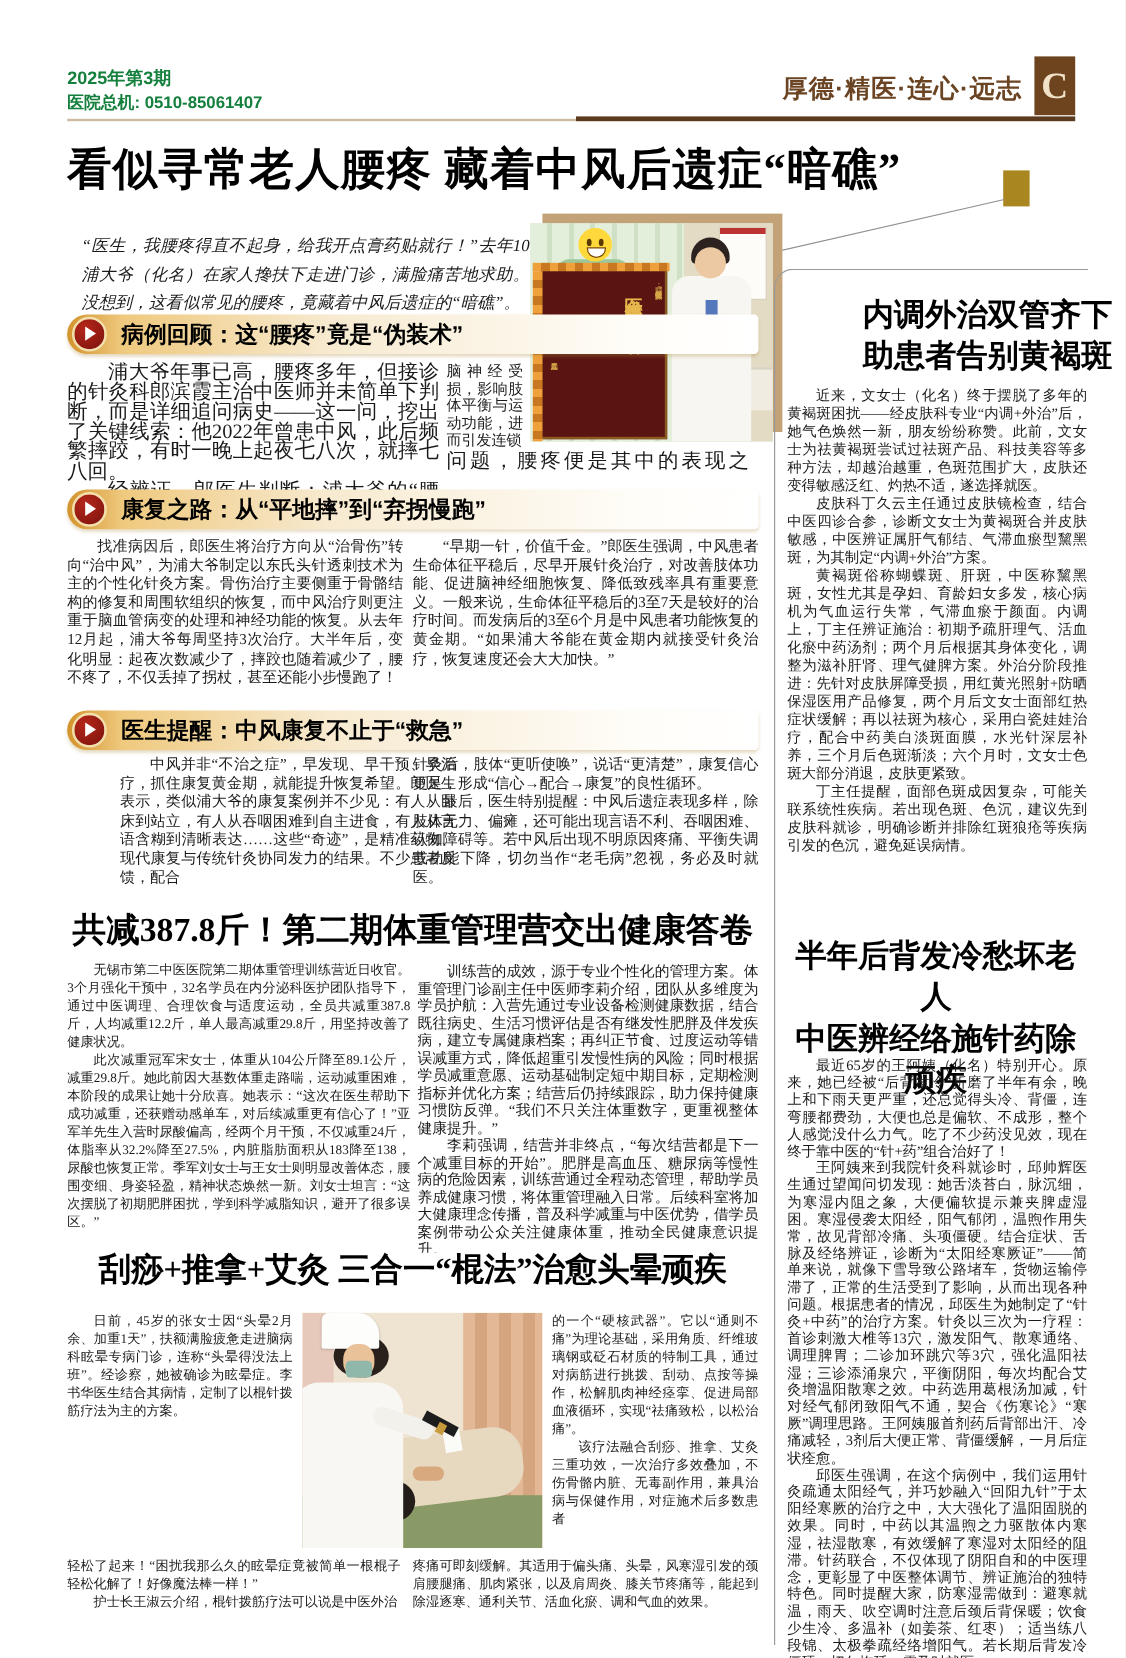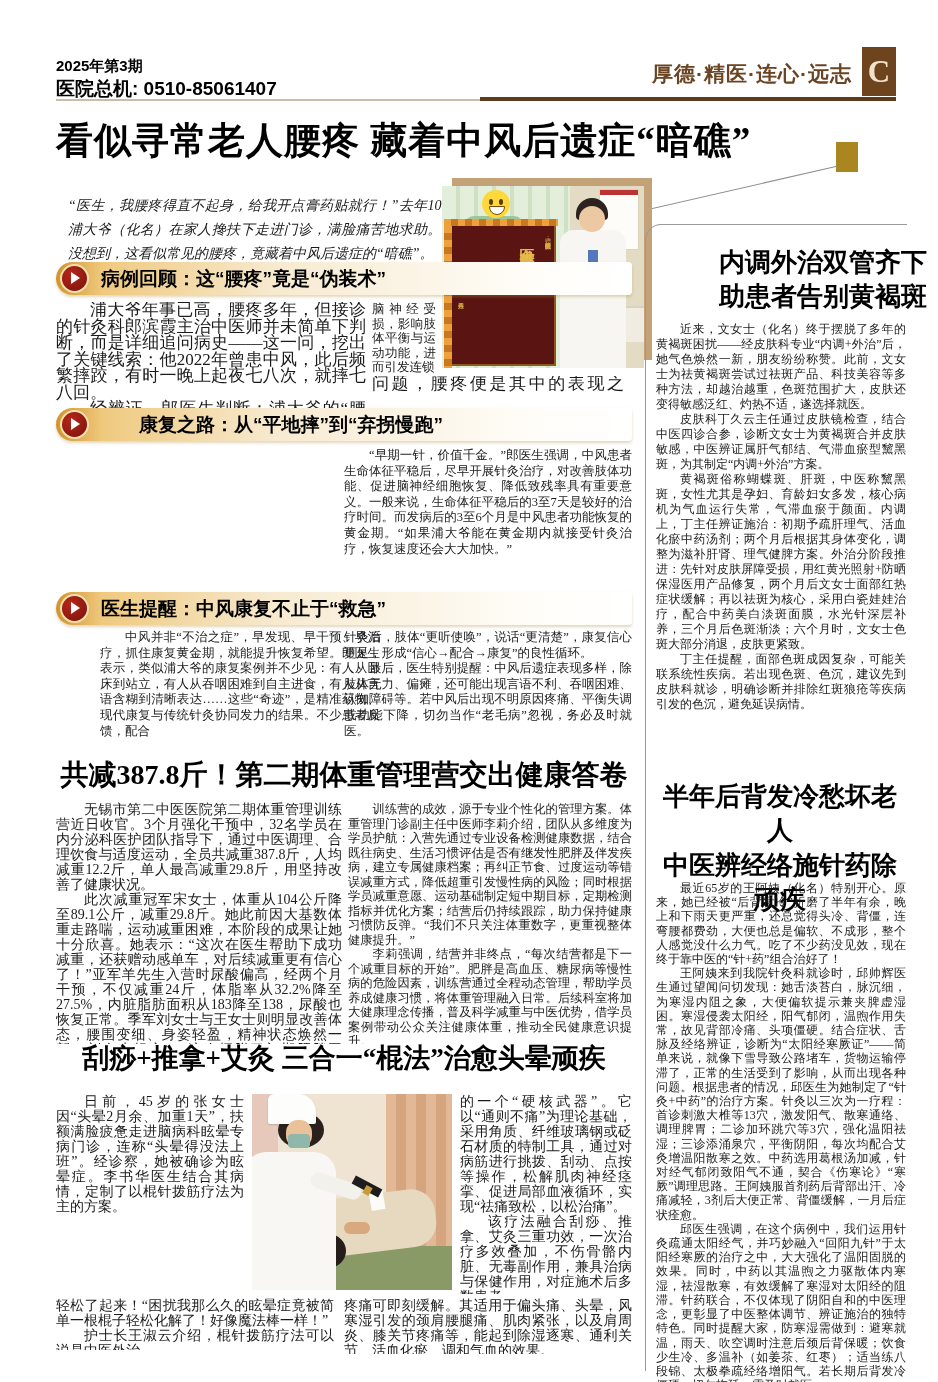--- a/index.html
+++ b/index.html
@@ -2,22 +2,22 @@
 <html><head>
 <meta charset="utf-8">
 <style>
   html,body{margin:0;padding:0;background:#e9e6e0;}
   .page{position:relative;width:938px;height:1382px;background:#ffffff;margin:0 auto;overflow:hidden;
         font-family:"Liberation Serif","DejaVu Serif",serif;color:#111;}
   .abs{position:absolute;}
   .sans{font-family:"Liberation Sans","DejaVu Sans",sans-serif;}
   .serif{font-family:"Liberation Serif","DejaVu Serif",serif;}
   
-  .issue{left:56px;top:55px;font-weight:bold;font-size:15px;line-height:1.4;color:#000000;}
-  .issue .phone{font-size:19px;}
+  .issue{left:56px;top:55px;font-weight:bold;font-size:15px;line-height:1.4;color:#15803d;}
+  .issue .phone{font-size:14px;}
   .motto{left:480px;top:60px;width:372px;text-align:right;font-weight:bold;font-size:21px;
          letter-spacing:1px;color:#6b4423;}
   .cbox{left:862px;top:47px;width:34px;height:49px;background:#6e441f;color:#f0e2c8;
         display:flex;align-items:center;justify-content:center;font-size:31px;font-weight:bold;}
   .rule-l{left:56px;top:99px;width:424px;height:2px;background:#cdbba5;}
   .rule-r{left:480px;top:97px;width:416px;height:4px;background:#5b3a1d;}
   
   .headline1{left:56px;top:116px;width:810px;font-size:37px;font-weight:900;letter-spacing:1px;color:#000;}
   .goldsq{left:836px;top:142px;width:22px;height:30px;background:#a9861f;}
   .diag{left:482px;top:247px;width:364px;height:1px;background:#8f8f8f;transform-origin:0 0;transform:rotate(-12.9deg);}
@@ -62,21 +62,21 @@
                border-top:6px solid transparent;border-bottom:6px solid transparent;}
   .sectitle{margin-left:12px;font-family:"Liberation Sans","DejaVu Sans",sans-serif;
             font-weight:bold;font-size:19px;color:#000;white-space:nowrap;}
   
   .body{text-align:justify;overflow:hidden;color:#1a1a1a;}
   .body p{margin:0;text-indent:2em;}
   .noindent{text-indent:0 !important;}
   .t13{font-size:17px;line-height:16.5px;}
   .t125{font-size:12.5px;line-height:15.6px;}
   .t12{font-size:12px;line-height:14.2px;margin-top:27px;}
-  .t15l{font-size:14px;line-height:15px;}
+  .t15l{font-size:11px;line-height:15px;}
   
   .sbframe{left:645px;top:224px;width:261px;height:1146px;border-left:1px solid #9a9a9a;
            border-top:1px solid #9a9a9a;border-top-left-radius:16px;}
   .sbhead{left:652px;width:256px;text-align:center;font-size:26px;font-weight:900;line-height:1.32;color:#000;}
   
   .bigmid{left:56px;width:576px;text-align:center;font-weight:900;color:#000;}
   
   .photo2{left:252px;top:1094px;width:200px;height:196px;overflow:hidden;background:#efe3d2;}
   .curt2r{position:absolute;right:0;top:0;width:66px;height:100%;
           background:repeating-linear-gradient(90deg,#e2b896 0 10px,#d5a57f 10px 20px);}
@@ -155,23 +155,26 @@
     <p>浦大爷年事已高，腰疼多年，但接诊的针灸科郎滨霞主治中医师并未简单下判断，而是详细追问病史——这一问，挖出了关键线索：他2022年曾患中风，此后频繁摔跤，有时一晚上起夜七八次，就摔七八回。</p>
     <p>经辨证，郎医生判断：浦大爷的“腰疼”与“摔跤”，实则是中风后遗症导致的功能障碍。中风后大</p>
   </div>
   <div class="abs body" style="left:372px;top:302px;width:64px;height:72px;font-size:12.5px;line-height:14.5px;">
     <p class="noindent">脑神经受损，影响肢体平衡与运动功能，进而引发连锁</p>
   </div>
   <div class="abs body t13" style="left:372px;top:376px;width:252px;height:18px;">
     <p class="noindent">问题，腰疼便是其中的表现之一。</p>
   </div>
 
-  <div class="abs secbar" style="top:408px;gap:38px;">
+  <div class="abs secbar" style="top:408px;">
     <span class="play"></span>
     <span class="sectitle">康复之路：从“平地摔”到“弃拐慢跑”</span>
+  </div>
+  <div class="abs body t125" style="left:56px;top:448px;width:280px;height:144px;">
+    <p>找准病因后，郎医生将治疗方向从“治骨伤”转向“治中风”，为浦大爷制定以东氏头针透刺技术为主的个性化针灸方案。骨伤治疗主要侧重于骨骼结构的修复和周围软组织的恢复，而中风治疗则更注重于脑血管病变的处理和神经功能的恢复。从去年12月起，浦大爷每周坚持3次治疗。大半年后，变化明显：起夜次数减少了，摔跤也随着减少了，腰不疼了，不仅丢掉了拐杖，甚至还能小步慢跑了！</p>
   </div>
   <div class="abs body t125" style="left:344px;top:448px;width:288px;height:144px;">
     <p>“早期一针，价值千金。”郎医生强调，中风患者生命体征平稳后，尽早开展针灸治疗，对改善肢体功能、促进脑神经细胞恢复、降低致残率具有重要意义。一般来说，生命体征平稳后的3至7天是较好的治疗时间。而发病后的3至6个月是中风患者功能恢复的黄金期。“如果浦大爷能在黄金期内就接受针灸治疗，恢复速度还会大大加快。”</p>
   </div>
 
   <div class="abs secbar" style="top:592px;">
     <span class="play"></span>
     <span class="sectitle">医生提醒：中风康复不止于“救急”</span>
   </div>
   <div class="abs body t125" style="left:56px;top:630px;width:280px;height:126px;margin-left:44px;">

